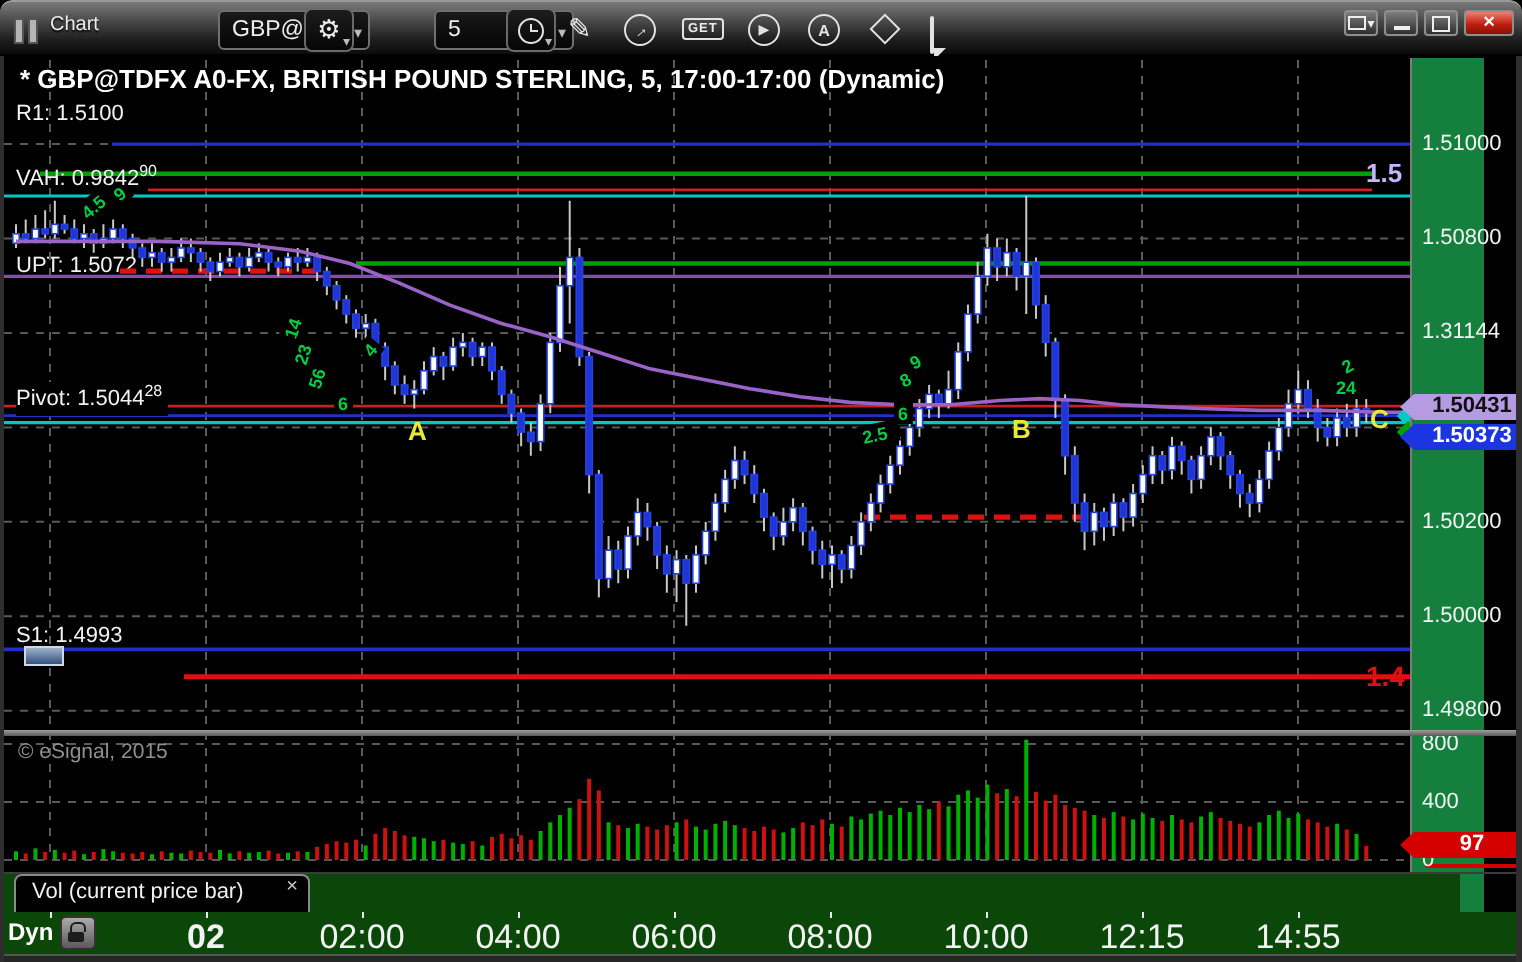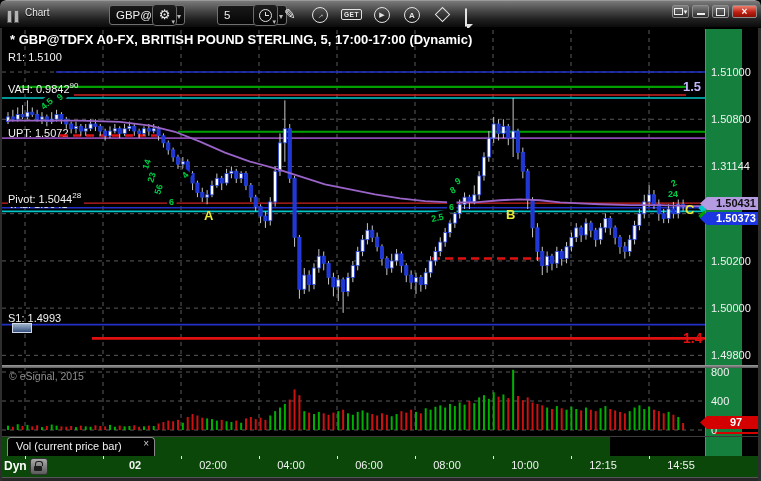--- a/index.html
+++ b/index.html
@@ -50,31 +50,31 @@
   
   .axispanel{position:absolute;left:705px;top:29px;width:37px;height:448px;background:#15803d;z-index:5;border-left:1px solid #7d7d7d;box-sizing:border-box;text-align:center;}
   .axlabel{position:absolute;left:5px;color:#f2f2f2;font-size:11px;}
   .tag{position:absolute;left:-6px;height:13px;line-height:13px;font-size:11px;font-weight:bold;
     padding:0 2px 0 10px;width:52px;clip-path:polygon(0 50%,7px 0,100% 0,100% 100%,7px 100%);}
   .zeroline{position:absolute;left:7px;top:403px;width:46px;height:2px;background:#d40000;}
   .edgedmd{position:absolute;width:8px;height:8px;transform:rotate(45deg);z-index:4;}
   
   .split1{position:absolute;left:0;top:365px;width:761px;height:3px;background:linear-gradient(#9e9e9e,#5a5a5a);z-index:6;}
   .split2{position:absolute;left:0;top:436px;width:761px;height:1px;background:#3c3c3c;z-index:6;}
-  .tabrow{position:absolute;left:2px;top:437px;width:608px;height:19px;background:#0a4708;z-index:5;}
+  .tabrow{position:absolute;left:2px;top:437px;width:728px;height:19px;background:#0a4708;z-index:5;}
   .tab{position:absolute;left:5px;top:0;width:148px;height:19px;background:#000;border:1px solid #8a8a8a;border-bottom:none;
     border-radius:4px 4px 0 0;box-sizing:border-box;color:#f0f0f0;font-size:11px;line-height:17px;padding-left:8px;}
   .tabx{position:absolute;right:5px;top:0px;color:#ccc;font-size:10px;line-height:12px;}
   .timerow{position:absolute;left:0;top:456px;width:761px;height:21px;background:#0a4708;z-index:5;}
   .dyn{position:absolute;left:4px;top:3px;color:#fff;font-weight:bold;font-size:12px;}
   .lock{position:absolute;left:30px;top:2px;width:16px;height:15px;background:linear-gradient(#ababab,#5a5a5a);
     border:1px solid #333;border-radius:3px;}
   .lock:before{content:"";position:absolute;left:4px;top:1.5px;width:6px;height:4px;border:1.5px solid #1d1d1d;border-bottom:none;border-radius:3px 3px 0 0;}
   .lock:after{content:"";position:absolute;left:3px;top:6.5px;width:8px;height:5px;background:#1d1d1d;border-radius:1px;}
-  .tlabel{position:absolute;top:3px;color:#f2f2f2;font-size:11px;transform:translateX(-50%);margin-left:32px;}
+  .tlabel{position:absolute;top:3px;color:#f2f2f2;font-size:17px;transform:translateX(-50%);}
   .ttick{position:absolute;top:0;width:1px;height:3px;background:#e8e8e8;}
   .bottombar{position:absolute;left:0;top:477px;width:761px;height:4px;background:#262626;border-top:1px solid #555;z-index:7;}
   .sideL{position:absolute;left:0;top:28px;width:2px;height:453px;background:#2e2e2e;z-index:8;}
   .sideR{position:absolute;left:758px;top:28px;width:3px;height:453px;background:#2e2e2e;z-index:8;}
 </style>
 </head>
 <body>
 
 <div id="win">
 

